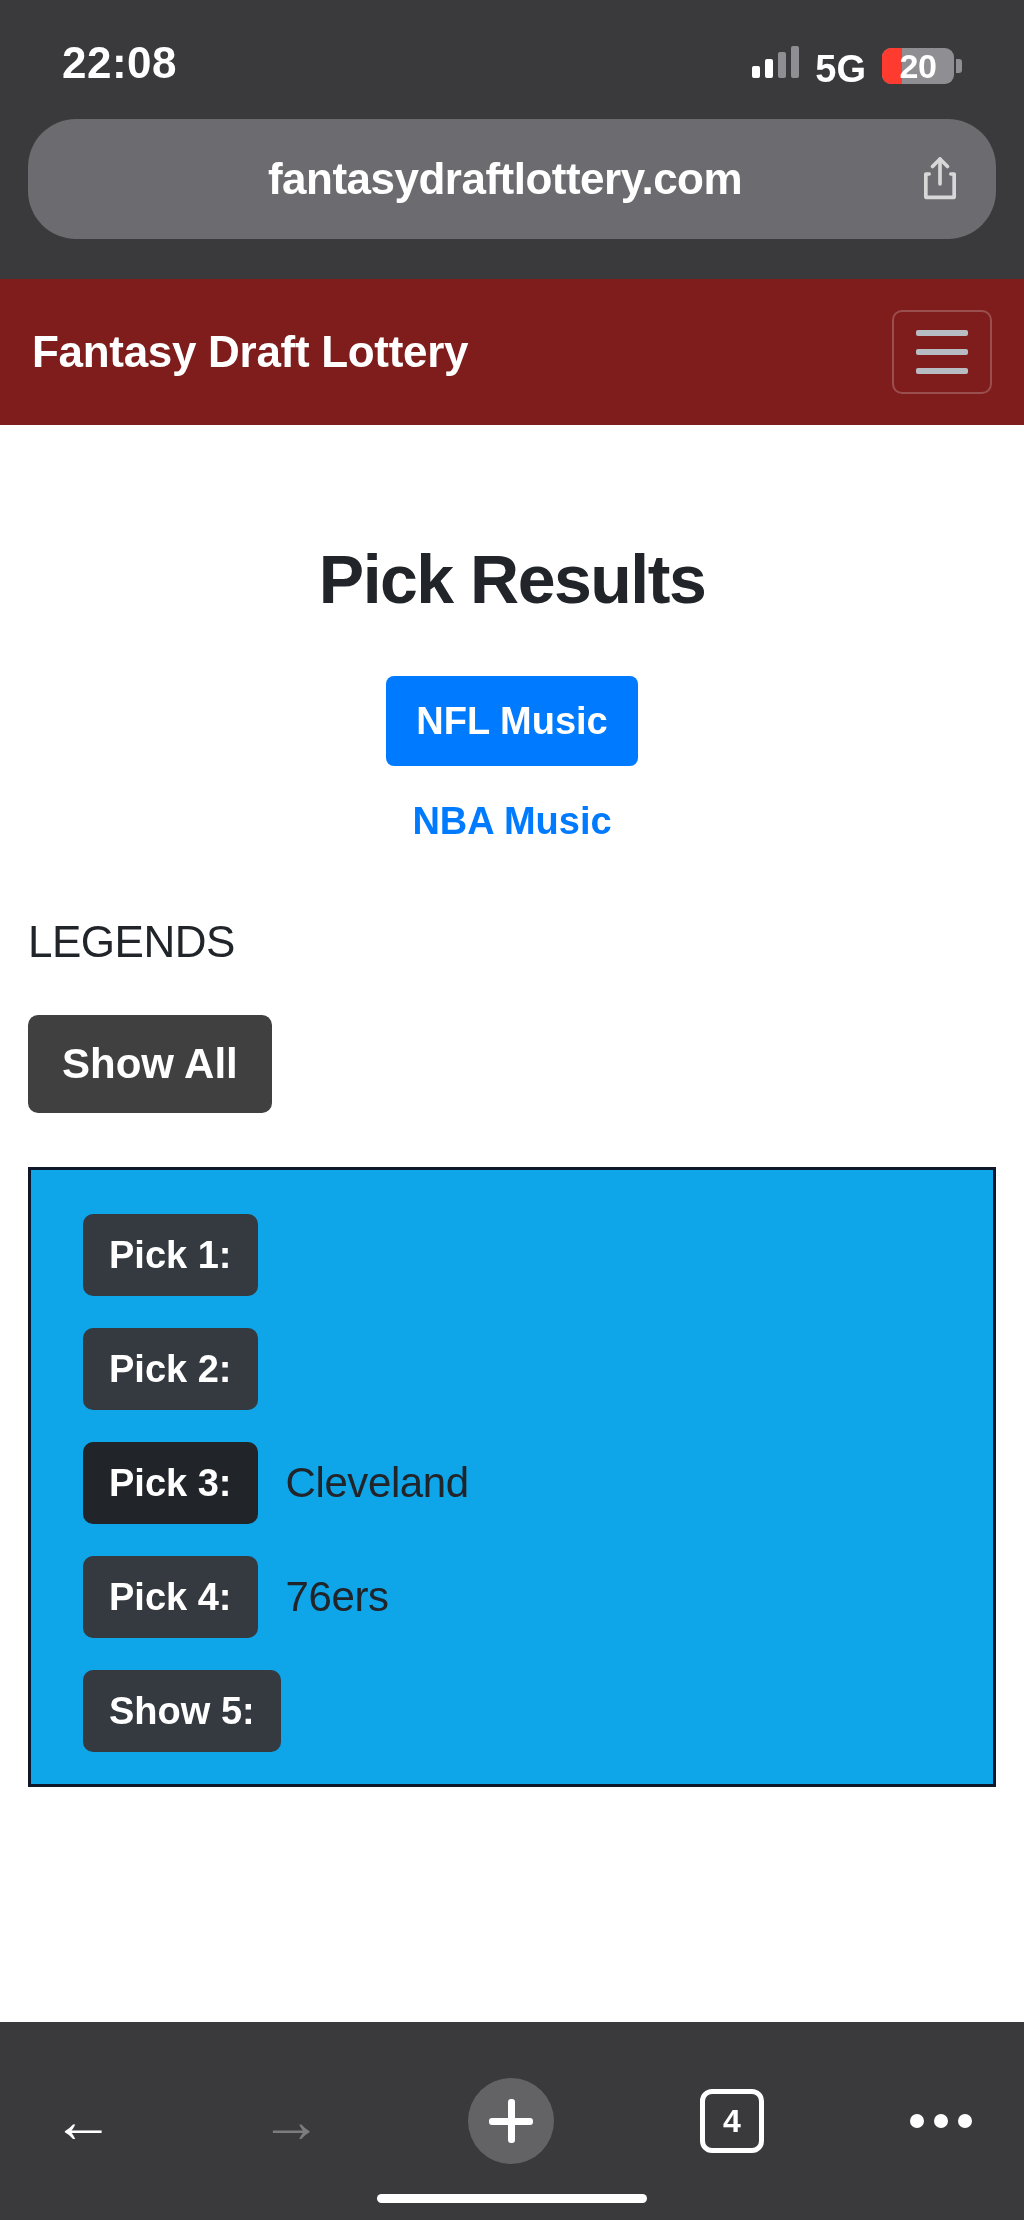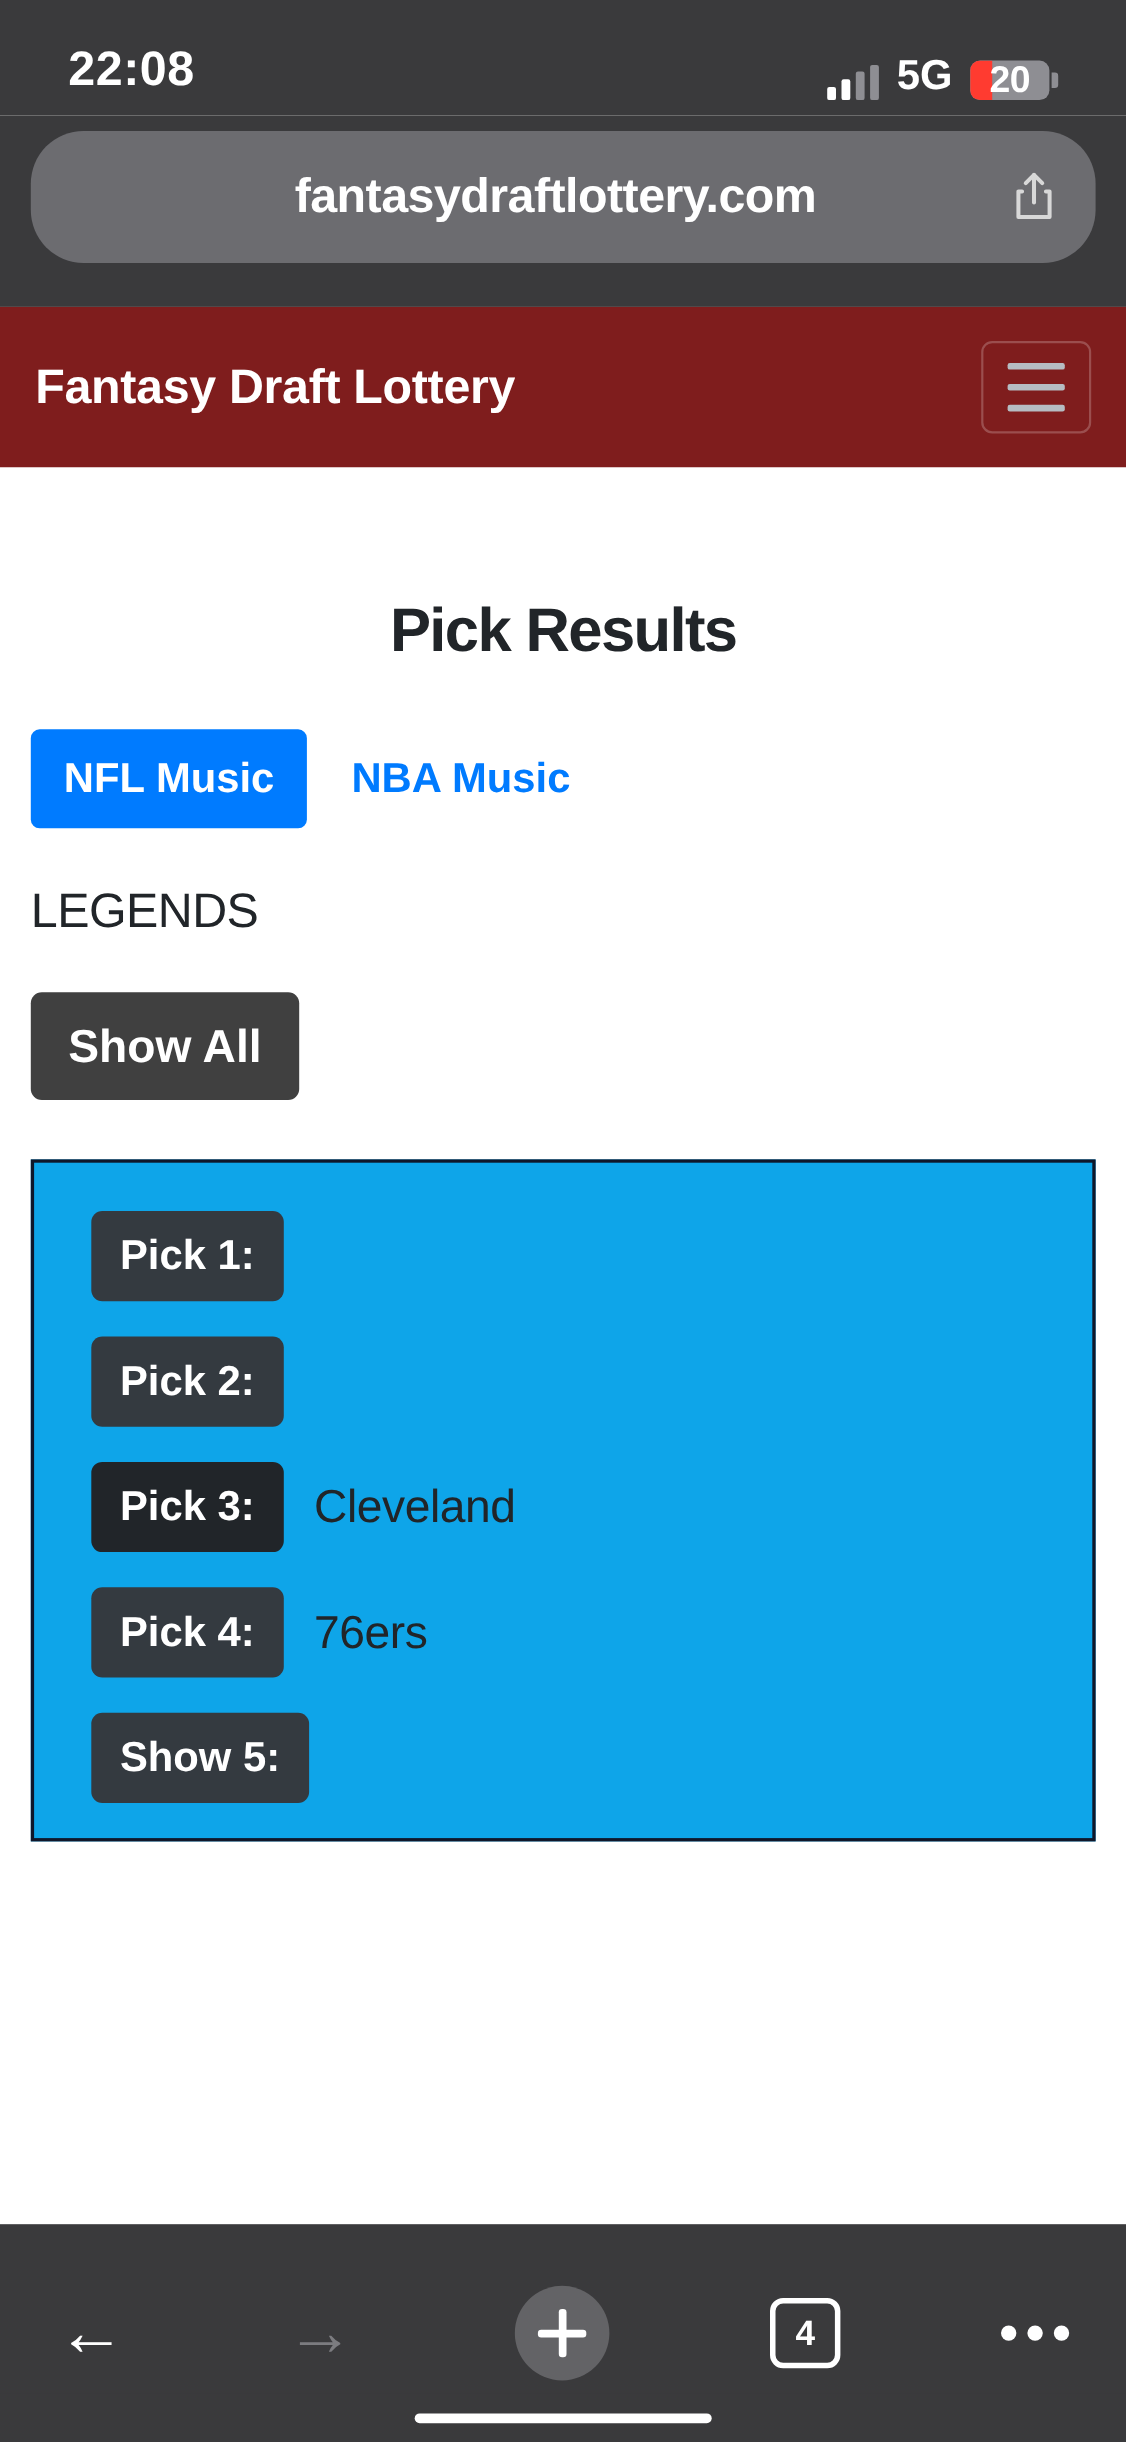--- a/index.html
+++ b/index.html
@@ -29,21 +29,21 @@
     flex: 0 0 auto;
   }
   .status-time {
     color: #ffffff;
     font-size: 44px;
     font-weight: bold;
     letter-spacing: 0.5px;
   }
   .status-right {
     display: flex;
-    align-items: flex-end;
+    align-items: flex-start;
     gap: 16px;
     margin-top: 14px;
   }
   .signal-bars {
     display: flex;
     align-items: flex-end;
     gap: 5px;
     height: 30px;
   }
   .signal-bars i {
@@ -161,32 +161,33 @@
   .page {
     flex: 1 1 auto;
     background: #ffffff;
     padding: 0 28px;
     overflow: hidden;
     position: relative;
   }
   .page-title {
     text-align: center;
     color: #212529;
-    font-size: 56px;
+    font-size: 68px;
     font-weight: bold;
     letter-spacing: -1.5px;
     padding-top: 115px;
   }
 
   
   .music-tabs {
     display: flex;
     align-items: center;
     gap: 10px;
     margin-top: 58px;
+    flex-direction: column;
   }
   .tab-pill {
     background: #007bff;
     color: #ffffff;
     font-size: 38px;
     font-weight: bold;
     padding: 26px 30px;
     border-radius: 8px;
     line-height: 1;
   }

